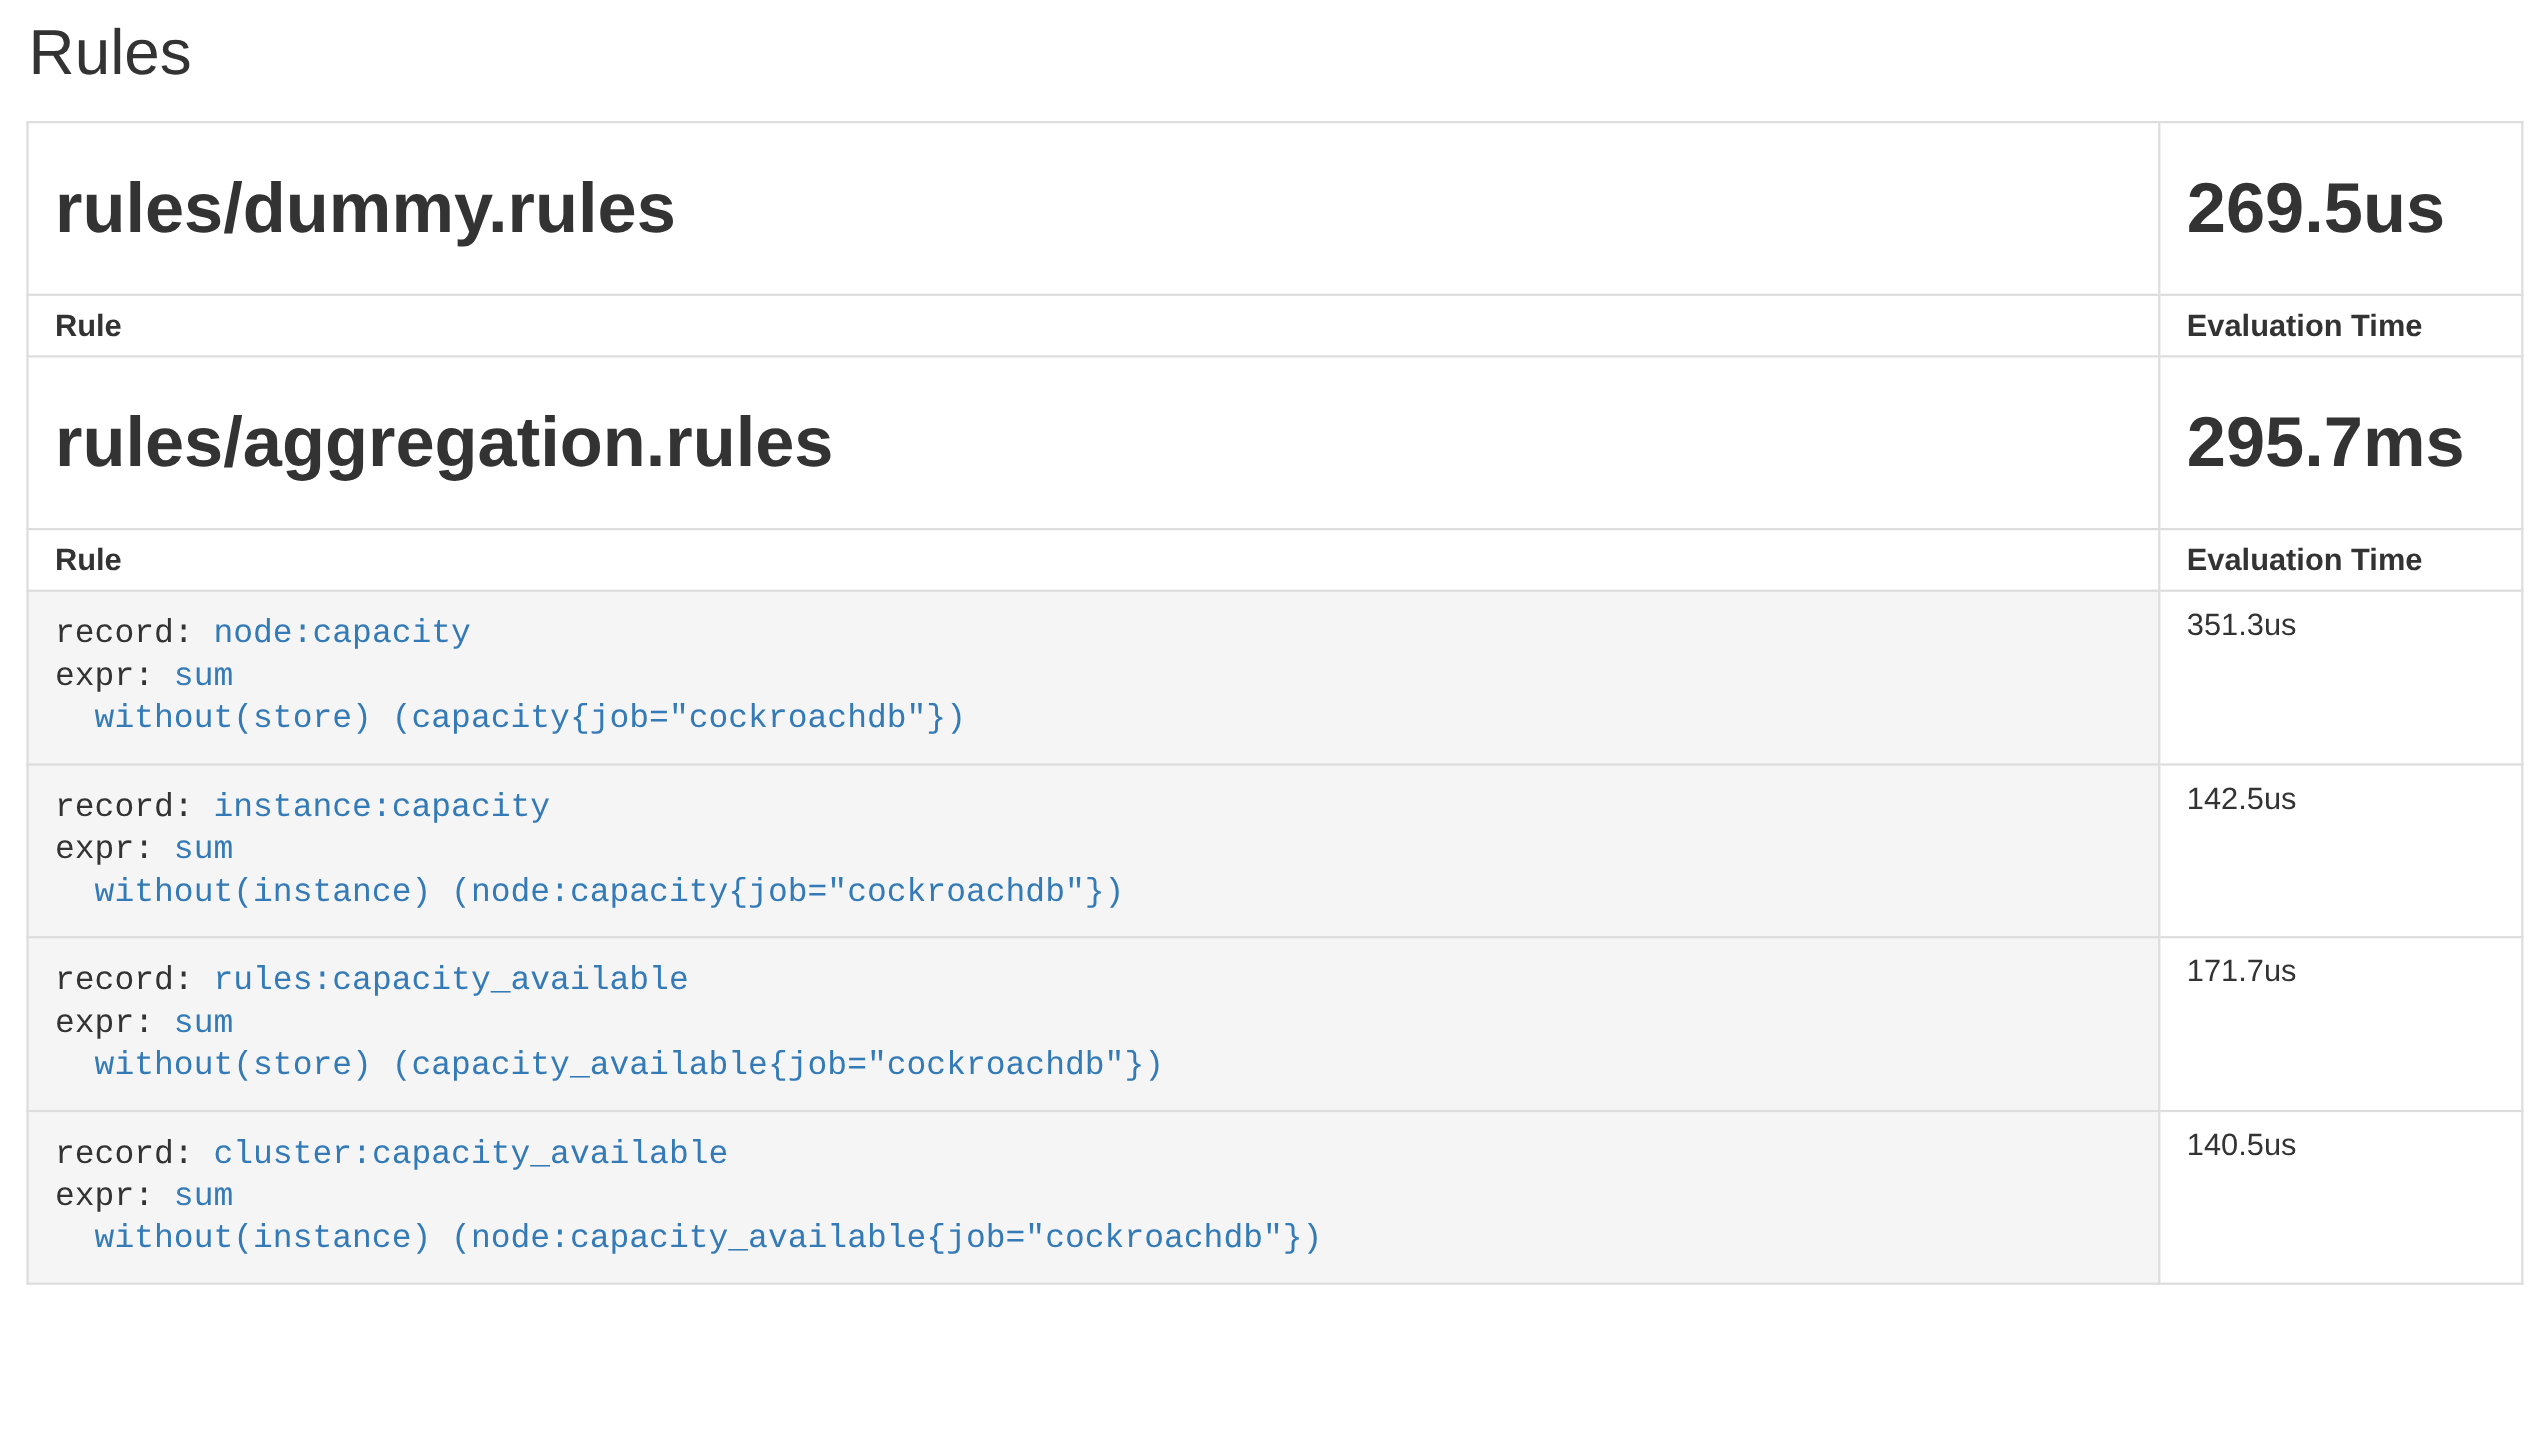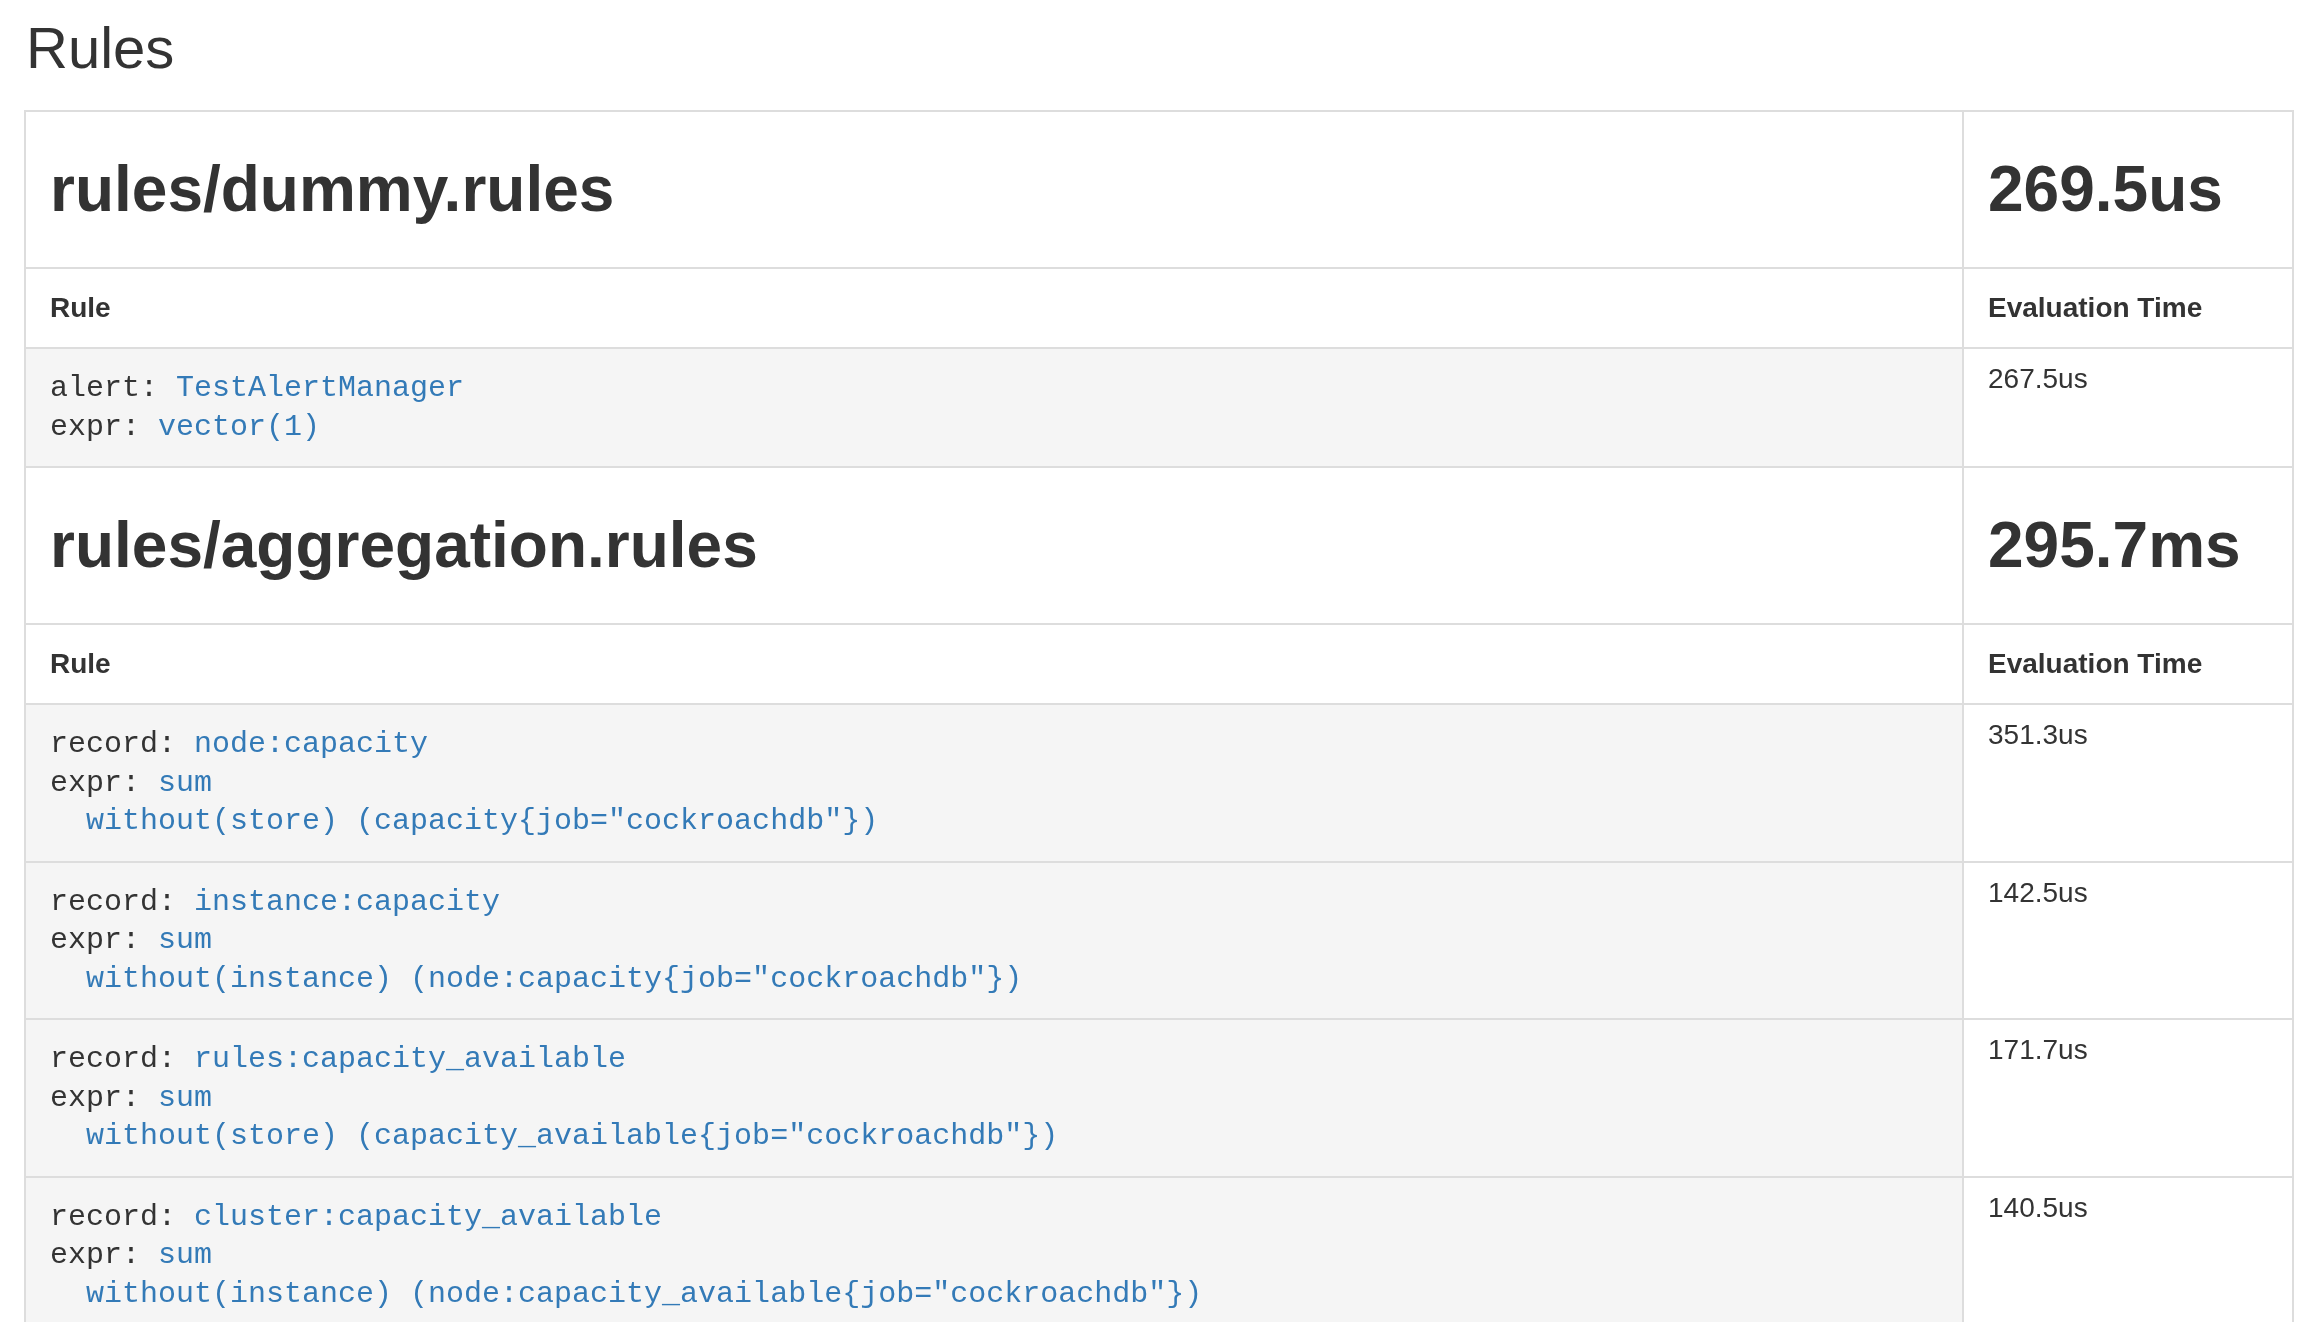--- a/index.html
+++ b/index.html
@@ -39,21 +39,21 @@
     line-height: 65px;
     font-weight: bold;
     color: #333333;
     white-space: nowrap;
   }
   th.col-header {
     text-align: left;
     font-size: 28px;
     line-height: 34px;
     font-weight: bold;
-    padding: 22px 24px;
+    padding: 10px 24px;
     background: #ffffff;
     color: #333333;
   }
   td.rule-cell {
     background: #f5f5f5;
     padding: 20px 24px;
     font-family: "Liberation Mono", monospace;
     font-size: 30px;
     line-height: 38.5px;
     vertical-align: top;
@@ -93,24 +93,20 @@
       <td class="group-cell eval-col">
         <h2>269.5us</h2>
       </td>
     </tr>
 
     <tr>
       <th class="col-header">Rule</th>
       <th class="col-header eval-col">Evaluation Time</th>
     </tr>
 
-    <tr>
-      <td class="rule-cell"><span class="kw">alert:</span> <a class="rule-link">TestAlertManager</a><br><span class="kw">expr:</span> <a class="rule-link">vector(1)</a></td>
-      <td class="eval-cell">267.5us</td>
-    </tr>
 
     <tr>
       <td class="group-cell">
         <h2>rules/aggregation.rules</h2>
       </td>
       <td class="group-cell eval-col">
         <h2>295.7ms</h2>
       </td>
     </tr>
 

